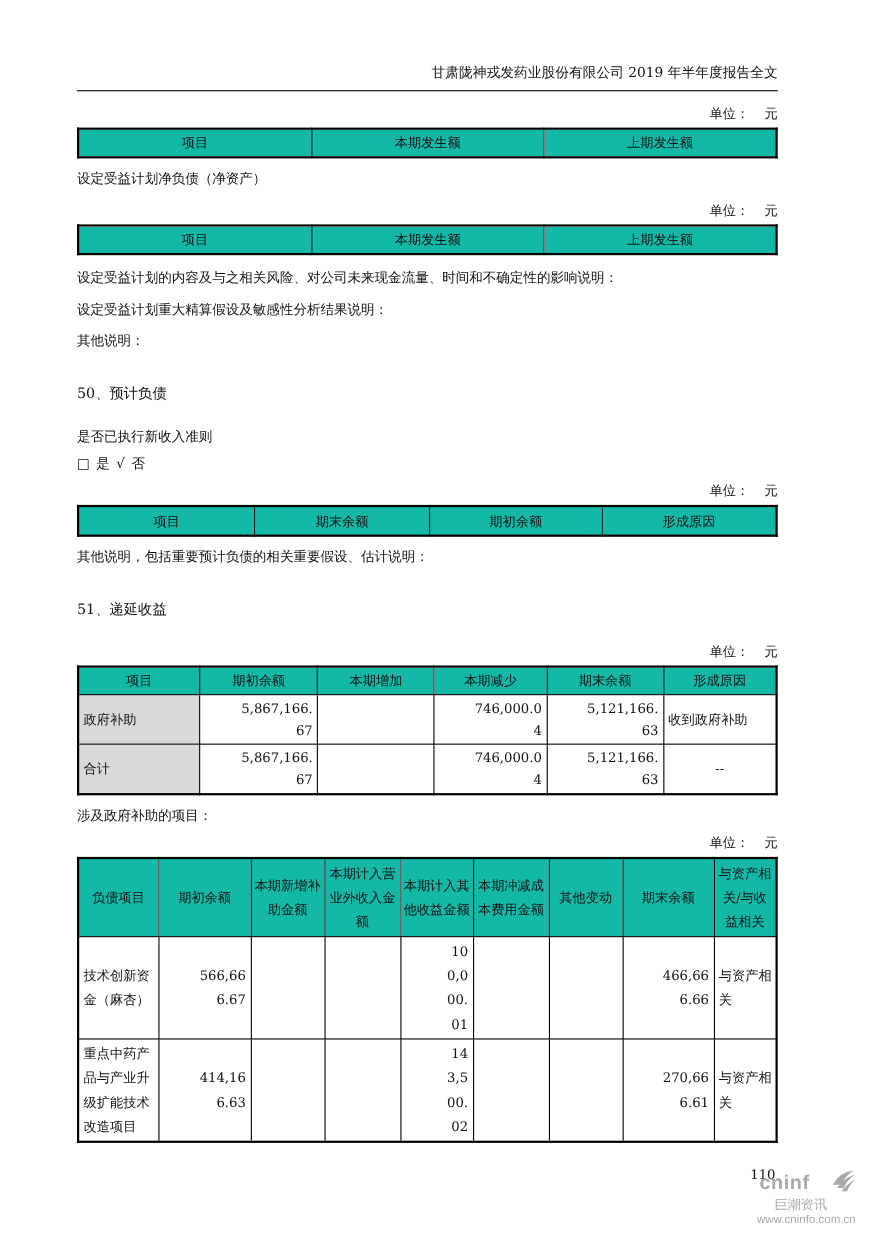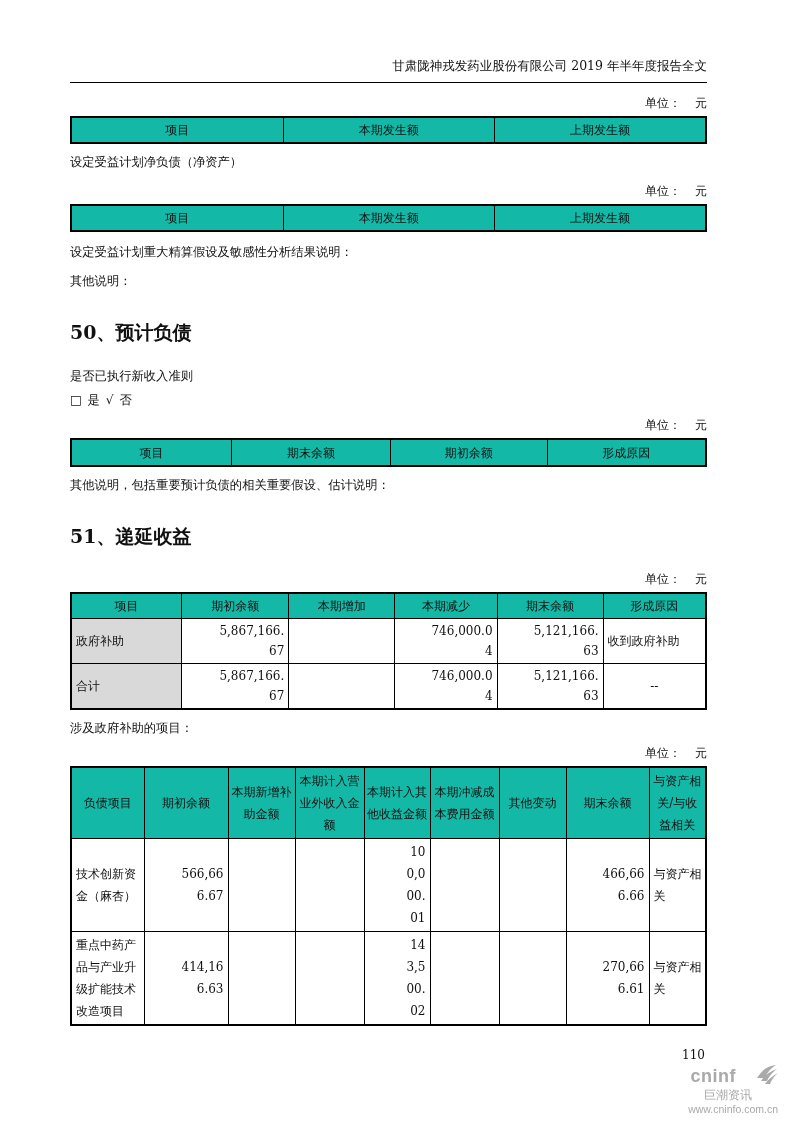--- a/index.html
+++ b/index.html
@@ -66,22 +66,22 @@
   td.txt { text-align: left; padding-left: 4px; }
   td.ctr { text-align: center; }
   
   .para {
     font-size: 12.3px;
     line-height: 17px;
     margin-top: 12px;
   }
   .para-tight { margin-top: 10px; }
   .sec-heading {
-    font-size: 19px;
-    font-weight: bold;
+    font-size: 13px;
+    font-weight: normal;
     margin-top: 30px;
   }
   .sec-heading.h51 { margin-top: 30px; }
   .question { margin-top: 22px; }
   .checkbox-line { margin-top: 7px; letter-spacing: 1px; }
   
   .page-number {
     text-align: right;
     font-size: 12px;
     margin-top: 22px;
@@ -150,20 +150,21 @@
       </colgroup>
     <tbody>
         <tr>
       <th>项目</th>
       <th>本期发生额</th>
       <th>上期发生额</th>
     </tr>
   </tbody>
     </table>
 
+  <p class="para">设定受益计划的内容及与之相关风险、对公司未来现金流量、时间和不确定性的影响说明：</p>
   <p class="para">设定受益计划重大精算假设及敏感性分析结果说明：</p>
   <p class="para">其他说明：</p>
 
   <h2 class="sec-heading">50、预计负债</h2>
   <p class="para question">是否已执行新收入准则</p>
   <p class="para checkbox-line">□ 是 √ 否</p>
 
   <div class="unit" style="margin-top:8px">
     <span>单位：</span><span class="unit-val">元</span>
   </div>

